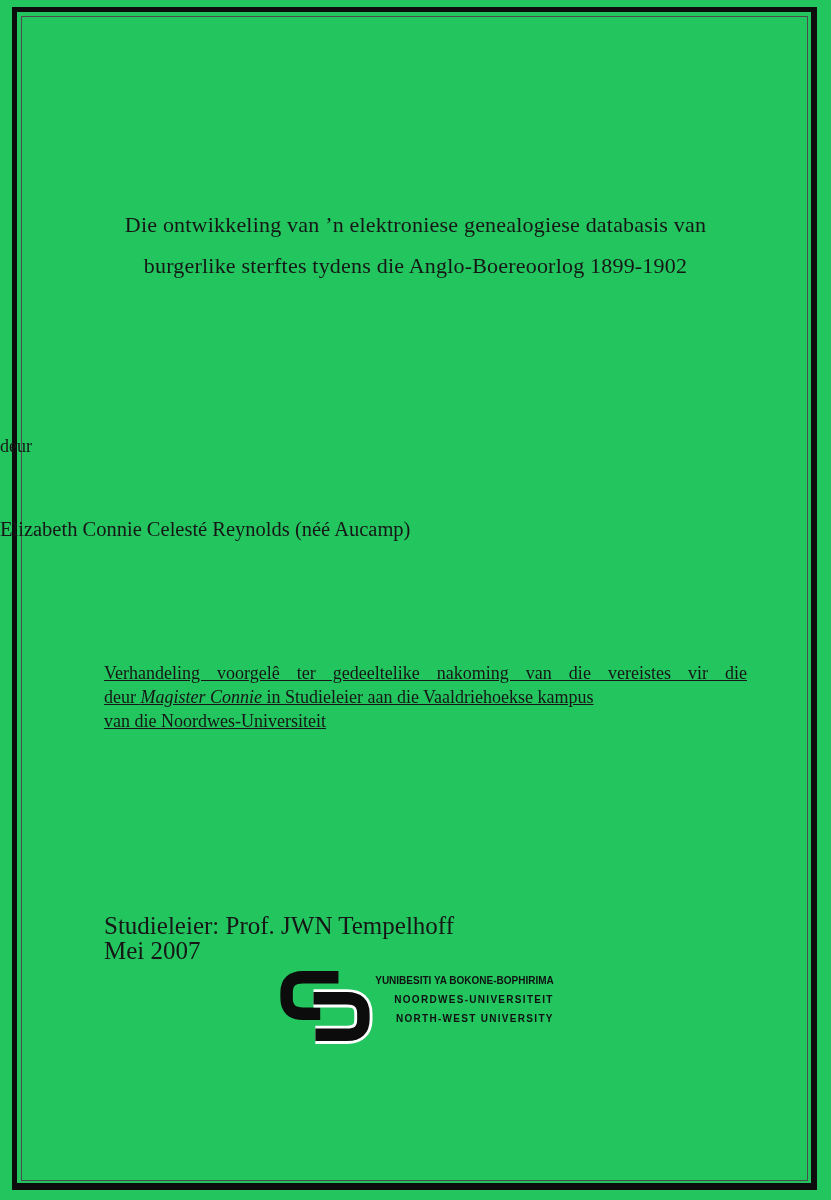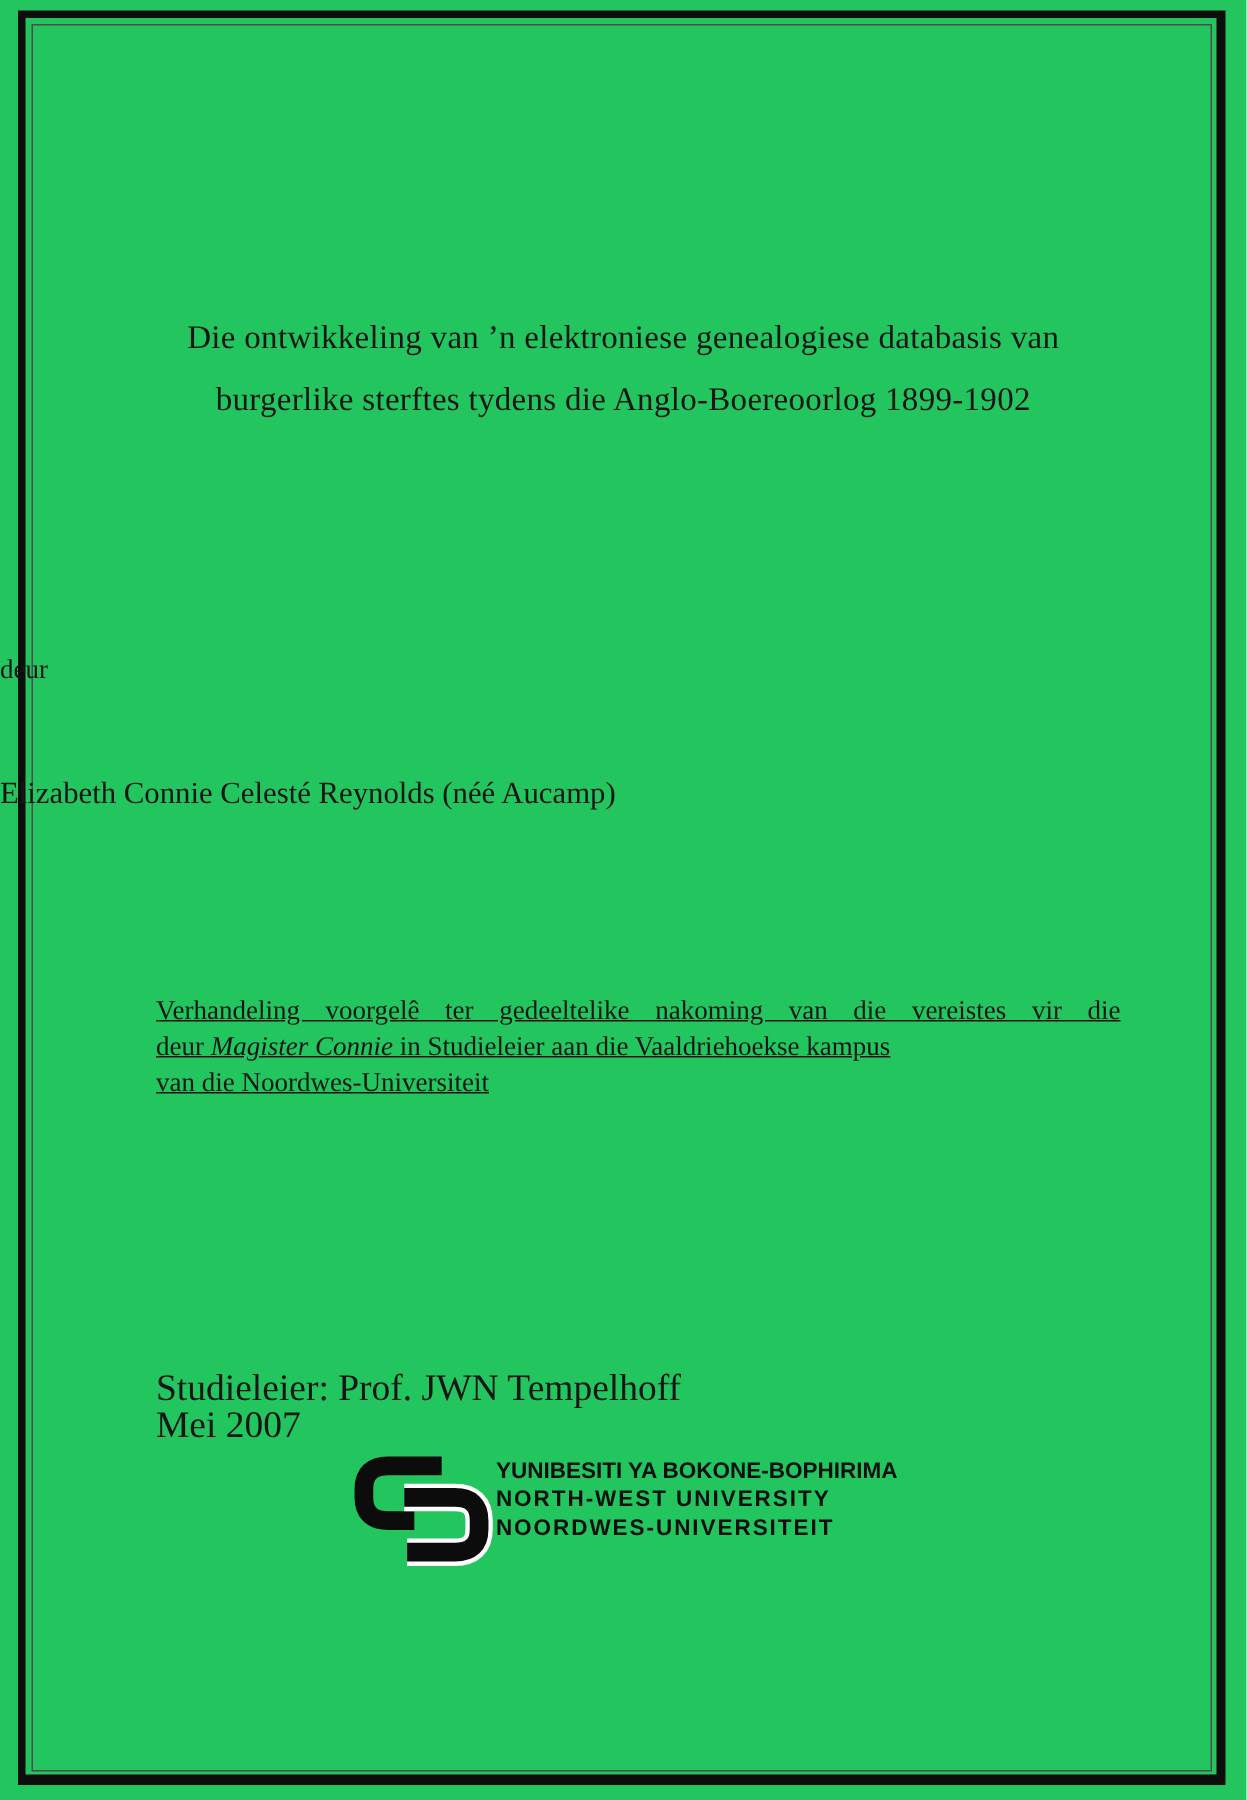--- a/index.html
+++ b/index.html
@@ -77,24 +77,24 @@
     position: absolute;
     top: 963px; left: 0; right: 0;
     display: flex;
     justify-content: center;
     align-items: flex-start;
   }
   .logo-mark { display: block; flex: 0 0 auto; }
   .logo-text {
     font-family: "Liberation Sans", sans-serif;
     font-weight: 700;
-    font-size: 15px;
+    font-size: 10px;
     line-height: 19px;
     color: #101010;
-    text-align: left;
+    text-align: right;
     margin: 8px 0 0 2px;
     white-space: nowrap;
   }
   .logo-text .spaced { letter-spacing: 1.3px; }
 </style>
 </head>
 <body>
 
 <div class="page">
 
@@ -124,18 +124,18 @@
   <div class="logo-block">
     <svg class="logo-mark" width="96" height="86" viewBox="0 0 100 88" aria-hidden="true">
 
       <path d="M 64 14 H 27 Q 10 14 10 30 V 36 Q 10 52 27 52 H 45" fill="none" stroke="#0c0c0c" stroke-width="13"></path>
 
       <path d="M 38 36 H 73 Q 90 36 90 52 V 58 Q 90 74 73 74 H 40" fill="none" stroke="#ffffff" stroke-width="19"></path>
       <path d="M 38 36 H 73 Q 90 36 90 52 V 58 Q 90 74 73 74 H 40" fill="none" stroke="#0c0c0c" stroke-width="13"></path>
     </svg>
     <div class="logo-text">
       <div>YUNIBESITI YA BOKONE-BOPHIRIMA</div>
+      <div class="spaced">NOORDWES-UNIVERSITEIT</div>
       <div class="spaced">NORTH-WEST UNIVERSITY</div>
-      <div class="spaced">NOORDWES-UNIVERSITEIT</div>
     </div>
   </div>
 
 </div>
 
 </body></html>

